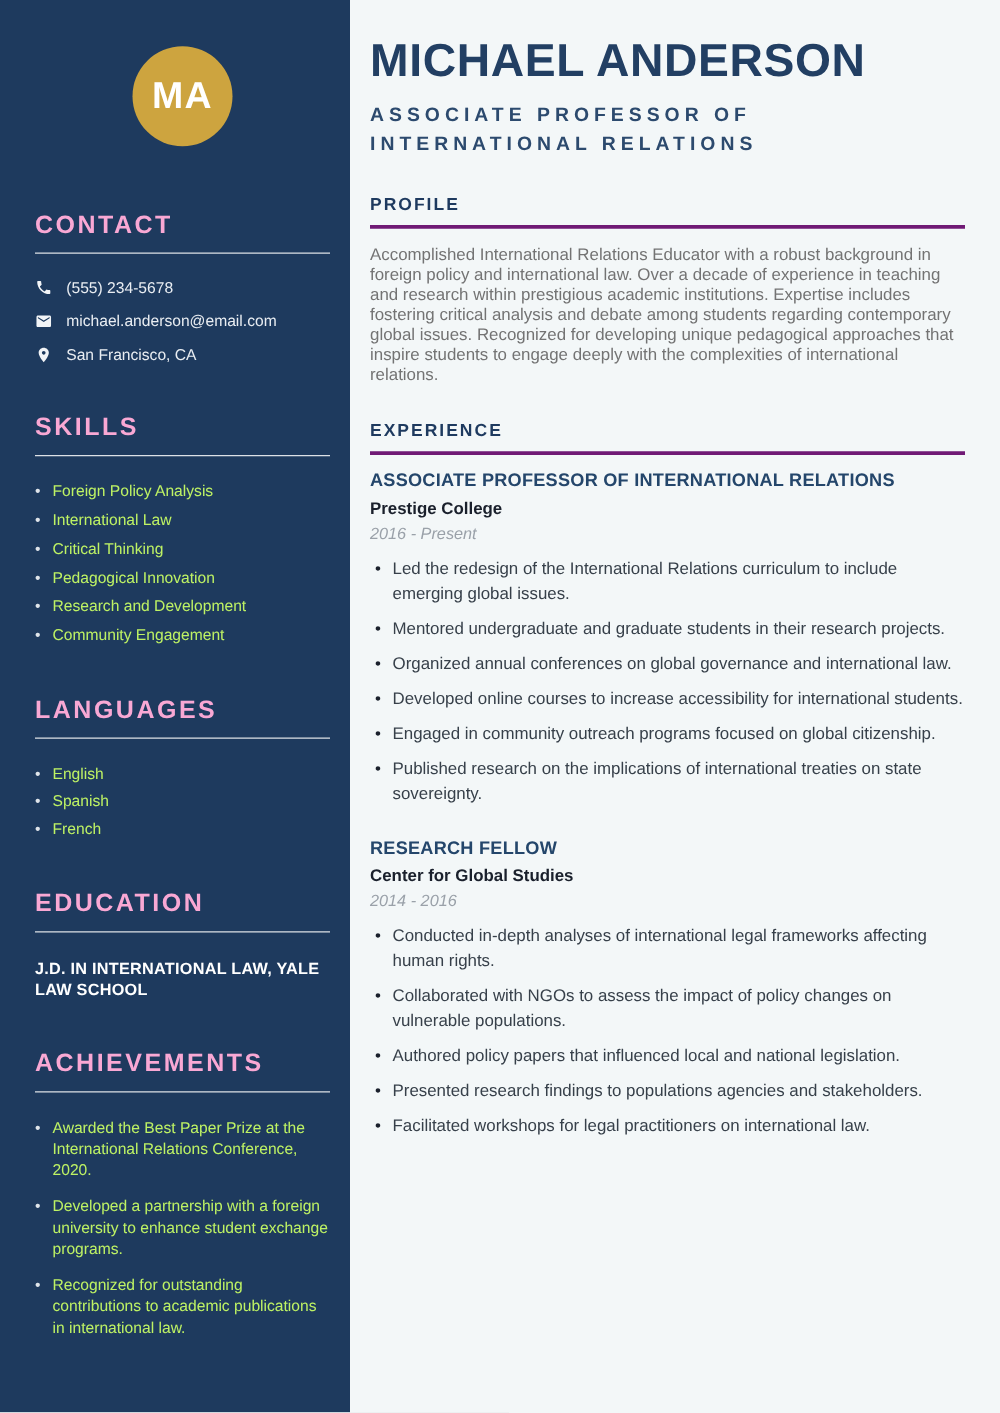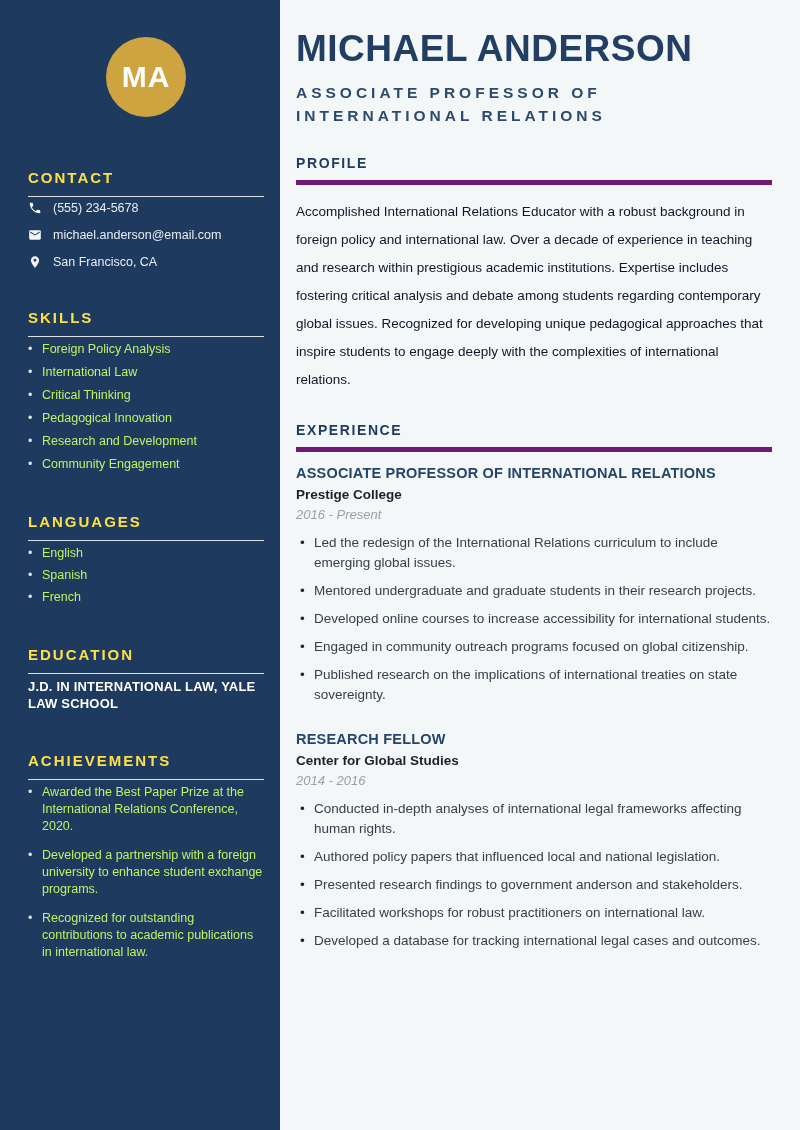--- a/index.html
+++ b/index.html
@@ -31,27 +31,27 @@
     display: flex; align-items: center; justify-content: center;
   }
   .avatar span {
     color: #ffffff;
     font-size: 30px;
     font-weight: bold;
     letter-spacing: 1px;
   }
   .side-section { margin-bottom: 40px; }
   .side-heading {
-    color: #fde047;
-    font-size: 15px;
+    color: #f9a8d4;
+    font-size: 20px;
     font-weight: bold;
     letter-spacing: 2px;
     padding-bottom: 10px;
     border-bottom: 1px solid rgba(255,255,255,0.85);
-    margin-bottom: 4px;
+    margin-bottom: 20px;
   }
   .contact-item {
     display: flex;
     align-items: flex-start;
     gap: 11px;
     margin-bottom: 13px;
     font-size: 12.5px;
     color: #e9edf2;
   }
   .contact-item .cicon { width: 14px; height: 14px; flex: 0 0 14px; display: inline-flex; }
@@ -105,27 +105,27 @@
     line-height: 23px;
     max-width: 470px;
   }
   .main-section { margin-top: 28px; }
   .main-heading {
     font-size: 14px;
     font-weight: bold;
     color: #1e3a5f;
     letter-spacing: 1.6px;
     padding-bottom: 9px;
-    border-bottom: 5px solid #701a75;
+    border-bottom: 3px solid #701a75;
     margin-bottom: 13px;
   }
   .profile-text {
     font-size: 13.5px;
-    color: #0f172a;
-    line-height: 28px;
+    color: #737373;
+    line-height: 16px;
   }
   .job { margin-top: 6px; margin-bottom: 26px; }
   .job:last-child { margin-bottom: 12px; }
   .job-title {
     font-size: 14.5px;
     font-weight: bold;
     color: #24466b;
     letter-spacing: 0.2px;
   }
   .job-company {
@@ -246,35 +246,36 @@
     <section class="main-section">
       <div class="main-heading">EXPERIENCE</div>
 
       <article class="job">
         <div class="job-title">ASSOCIATE PROFESSOR OF INTERNATIONAL RELATIONS</div>
         <div class="job-company">Prestige College</div>
         <div class="job-dates">2016 - Present</div>
         <ul class="job-bullets">
             <li>Led the redesign of the International Relations curriculum to include emerging global issues.</li>
             <li>Mentored undergraduate and graduate students in their research projects.</li>
+            <li>Organized annual conferences on global governance and international law.</li>
             <li>Developed online courses to increase accessibility for international students.</li>
             <li>Engaged in community outreach programs focused on global citizenship.</li>
             <li>Published research on the implications of international treaties on state sovereignty.</li>
           </ul>
       </article>
 
       <article class="job">
         <div class="job-title">RESEARCH FELLOW</div>
         <div class="job-company">Center for Global Studies</div>
         <div class="job-dates">2014 - 2016</div>
         <ul class="job-bullets">
             <li>Conducted in-depth analyses of international legal frameworks affecting human rights.</li>
+            <li>Collaborated with NGOs to assess the impact of policy changes on vulnerable populations.</li>
             <li>Authored policy papers that influenced local and national legislation.</li>
-            <li>Presented research findings to government anderson and stakeholders.</li>
-            <li>Facilitated workshops for robust practitioners on international law.</li>
-            <li>Developed a database for tracking international legal cases and outcomes.</li>
+            <li>Presented research findings to populations agencies and stakeholders.</li>
+            <li>Facilitated workshops for legal practitioners on international law.</li>
           </ul>
       </article>
 
     </section>
 
   </main>
 </div>
 
 </body></html>

